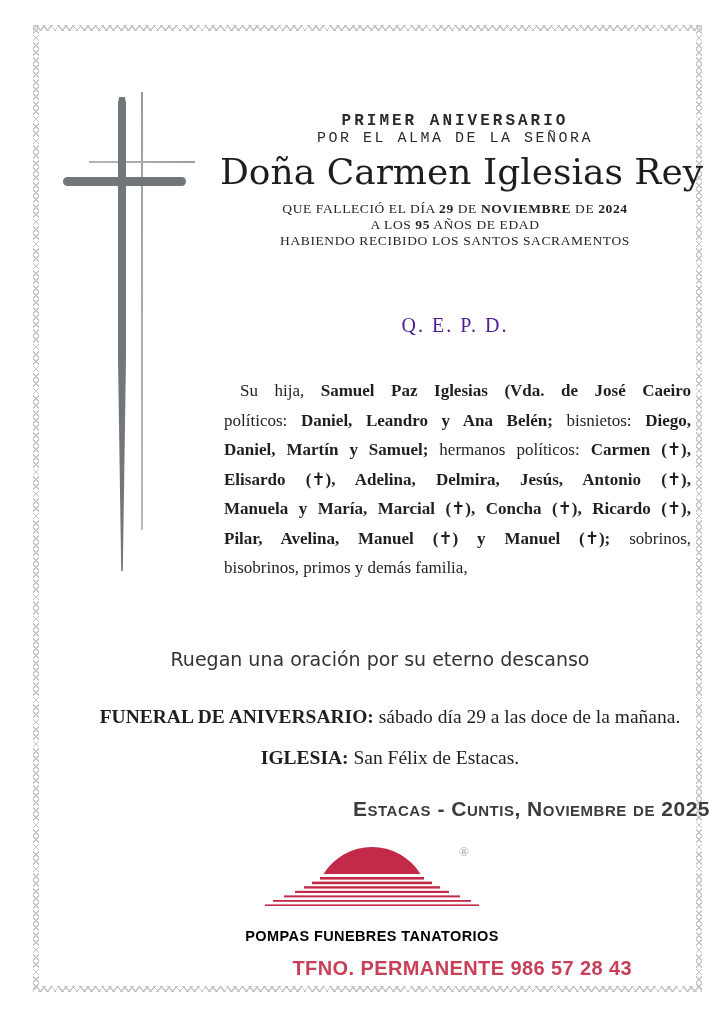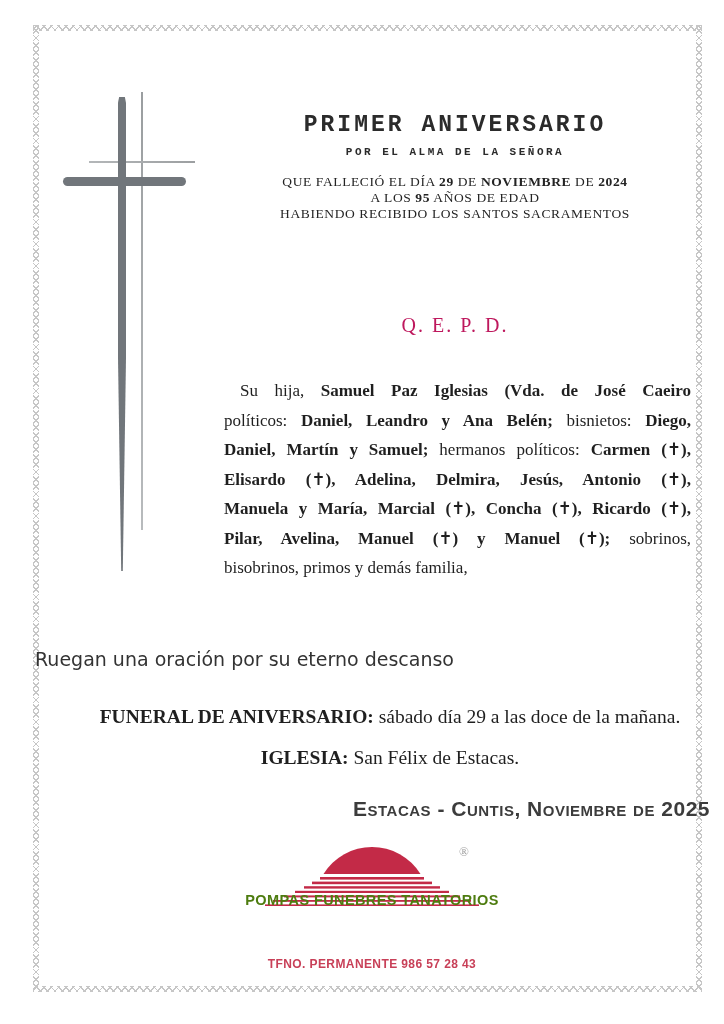--- a/index.html
+++ b/index.html
@@ -29,66 +29,66 @@
   .cross-thick-v{position:absolute;left:118px;top:97px;width:8px;height:474px;
     background:var(--cross,#71767b);
     clip-path:polygon(14% 0,86% 0,100% 1.2%,100% 55%,60% 100%,40% 100%,0 55%,0 1.2%);}
   .cross-thick-h{position:absolute;left:63px;top:177px;width:123px;height:9px;
     background:var(--cross,#71767b);border-radius:5px;}
 
   
   .header{position:absolute;left:220px;top:112px;width:470px;text-align:center;color:#2b2b2b;}
   .occasion{
     font-family:"Liberation Mono","DejaVu Sans Mono",monospace;
-    font-weight:bold;font-size:23px;letter-spacing:3px;margin-bottom:8px;white-space:nowrap;}
+    font-weight:bold;font-size:16px;letter-spacing:3px;white-space:nowrap;}
   .dedication{
     font-family:"Liberation Mono","DejaVu Sans Mono",monospace;
-    font-weight:bold;font-size:11px;letter-spacing:2.5px;margin-bottom:16px;white-space:nowrap;}
+    font-weight:normal;font-size:15px;letter-spacing:2.5px;margin-bottom:4px;white-space:nowrap;}
   .deceased-name{
     font-family:"DejaVu Serif","Liberation Serif",serif;
     font-size:36px;line-height:42px;color:#1d1d1d;margin-bottom:8px;white-space:nowrap;}
   .detail-line{font-size:13.5px;letter-spacing:.6px;color:#242424;white-space:nowrap;}
   .detail-line .b{font-weight:bold;}
   .qepd{position:absolute;left:220px;top:314px;width:470px;text-align:center;
-    font-size:20px;letter-spacing:2px;color:#be185d;}
+    font-size:20px;letter-spacing:2px;color:#4c1d95;}
 
   
   .family{position:absolute;left:224px;top:376px;width:467px;}
   .fam-line{
     margin:0;font-size:17px;line-height:29.5px;
     font-family:"Liberation Serif","DejaVu Serif","DejaVu Sans",serif;
     text-align:justify;text-align-last:justify;color:#1f1f1f;}
   .fam-line.first{text-indent:16px;}
   .fam-line.last{text-align-last:left;}
   .fam-line .b{font-weight:bold;}
 
   
-  .prayer{position:absolute;left:35px;top:648px;width:690px;text-align:left;
+  .prayer{position:absolute;left:35px;top:648px;width:690px;text-align:center;
     font-family:"DejaVu Sans","Liberation Sans",sans-serif;font-size:19px;color:#333;}
   .service-line{position:absolute;left:70px;width:640px;font-size:19.5px;color:#1f1f1f;white-space:nowrap;text-align:center;}
   .service-funeral{top:706px;}
   .service-church{top:747px;}
   .service-line .lbl{font-weight:bold;}
   .closing{position:absolute;left:55px;top:797px;width:655px;text-align:right;
     font-family:"Liberation Sans","DejaVu Sans",sans-serif;
     font-variant:small-caps;font-weight:600;font-size:21px;letter-spacing:.5px;color:#3c3c3c;}
 
   
   .logo{position:absolute;left:242px;top:840px;width:260px;height:95px;color:var(--logored,#c32a47);}
   .logo svg{position:absolute;left:20px;top:0;}
   .brand-script{
     position:absolute;left:0;top:26px;width:260px;text-align:center;
     font-family:"DejaVu Serif","Liberation Serif",serif;font-style:italic;
     font-size:33px;color:#8e9093;text-shadow:0 0 3px #fff,0 0 3px #fff;}
-  .tagline{position:absolute;left:112px;top:892px;width:520px;text-align:center;
+  .tagline{position:absolute;left:112px;top:928px;width:520px;text-align:center;
     font-family:"Liberation Sans","DejaVu Sans",sans-serif;font-weight:bold;
-    font-size:14.5px;letter-spacing:.4px;color:#4d7c0f;}
-  .phone{position:absolute;left:112px;top:957px;width:520px;text-align:center;
+    font-size:14.5px;letter-spacing:.4px;color:#000000;}
+  .phone{position:absolute;left:112px;top:957px;width:520px;text-align:right;
     font-family:"Liberation Sans","DejaVu Sans",sans-serif;font-weight:bold;
-    font-size:12px;letter-spacing:.4px;color:var(--phonered,#c84058);}
+    font-size:20px;letter-spacing:.4px;color:var(--phonered,#c84058);}
 </style>
 </head>
 <body>
 
 <div class="page">
 
   <div class="edge edge-top"></div>
   <div class="edge edge-bottom"></div>
   <div class="edge edge-left"></div>
   <div class="edge edge-right"></div>
@@ -96,20 +96,21 @@
   <div class="cross">
     <div class="cross-thin-v"></div>
     <div class="cross-thin-h"></div>
     <div class="cross-thick-v"></div>
     <div class="cross-thick-h"></div>
   </div>
 
   <div class="header">
     <div class="occasion">PRIMER ANIVERSARIO</div>
     <div class="dedication">POR EL ALMA DE LA SEÑORA</div>
+    <div class="deceased-name">Doña Carmen Iglesias Rey</div>
     <div class="detail-line">
       <span>QUE FALLECIÓ EL DÍA </span><span class="b">29</span><span> DE </span><span class="b">NOVIEMBRE</span><span> DE </span><span class="b">2024</span>
     </div>
     <div class="detail-line">
       <span>A LOS </span><span class="b">95</span><span> AÑOS DE EDAD</span>
     </div>
     <div class="detail-line">HABIENDO RECIBIDO LOS SANTOS SACRAMENTOS</div>
   </div>
 
   <div class="qepd">Q. E. P. D.</div>

